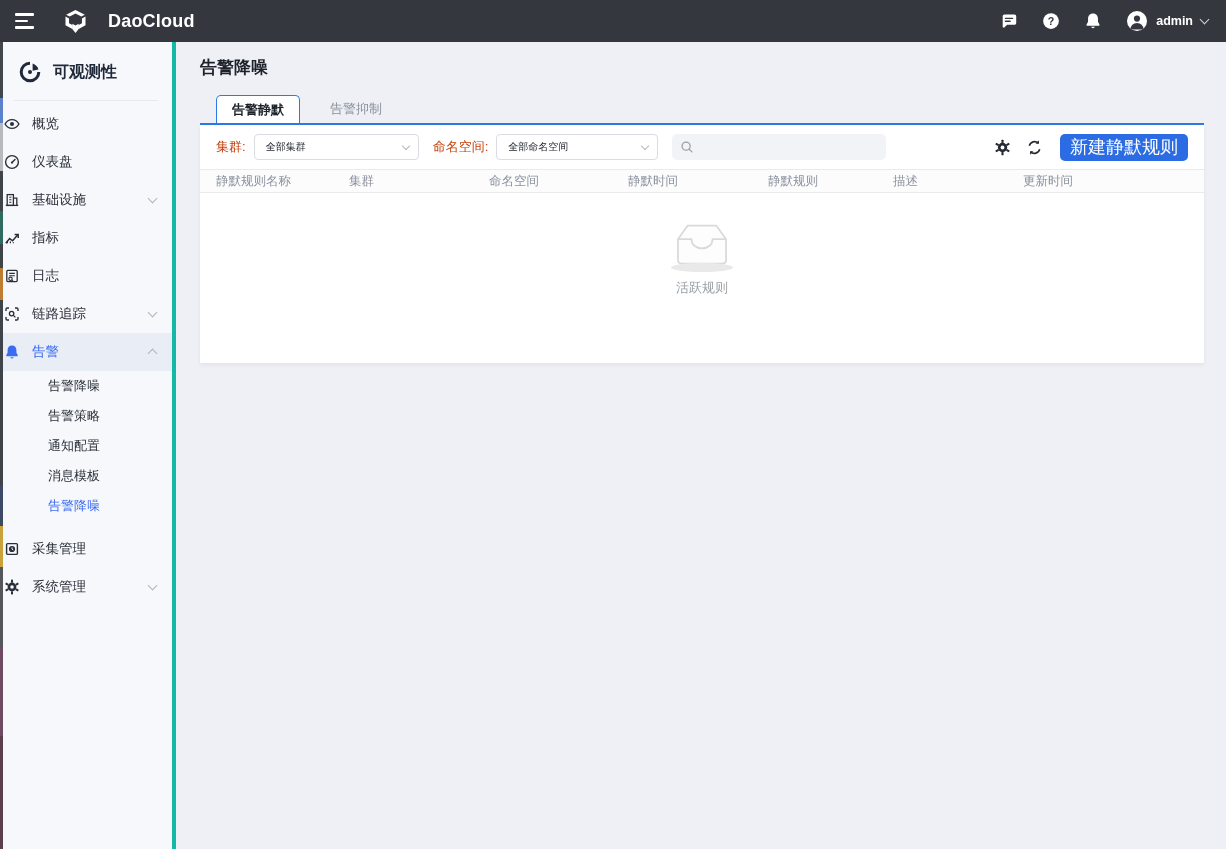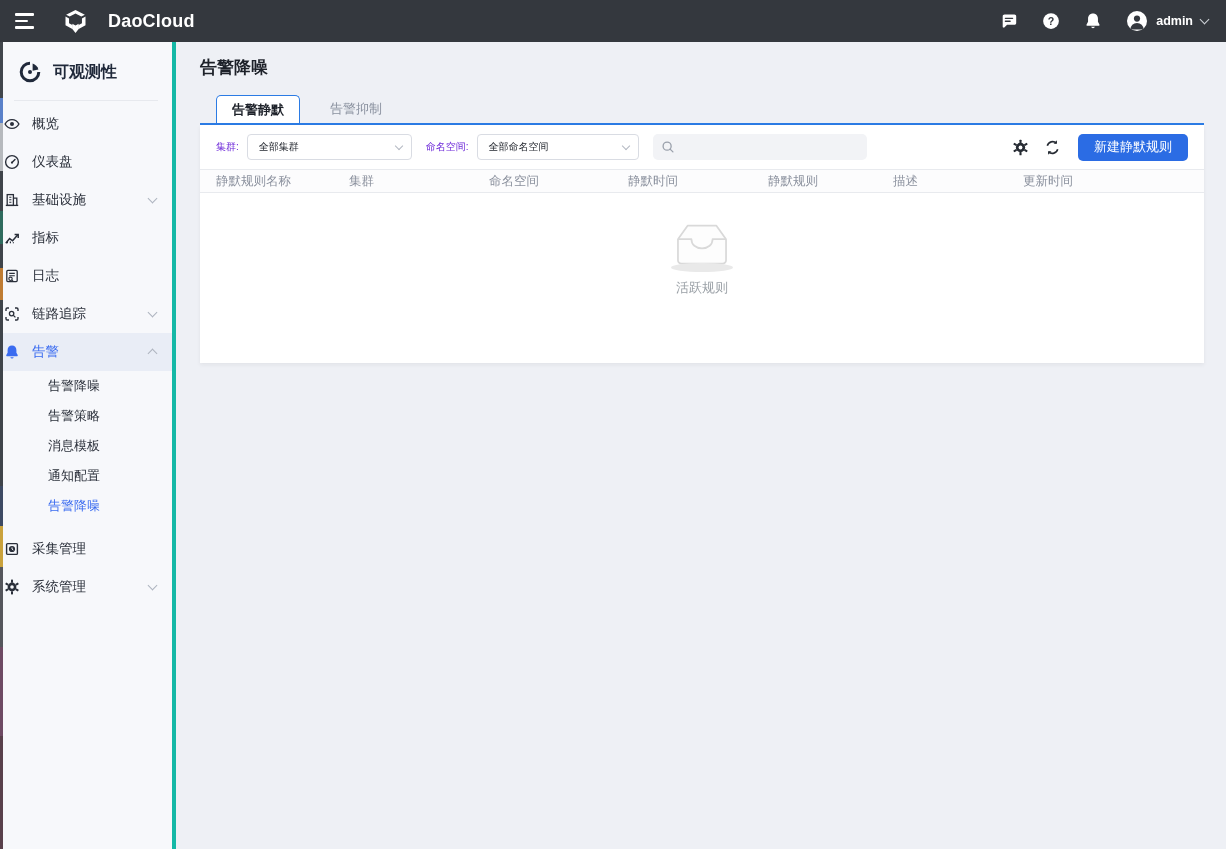--- a/index.html
+++ b/index.html
@@ -74,35 +74,35 @@
   .card { background:#fff; min-height:238px; box-shadow:0 2px 4px rgba(31,35,41,.06); }
   .subtabs { display:flex; align-items:center; height:35px; border-bottom:1px solid #e8eaee;
     padding-left:20px; }
   .subtab { position:relative; height:35px; display:flex; align-items:center; padding:0 16px;
     font-size:13px; color:#8a919f; cursor:pointer; }
   .subtab.active { color:#1d2129; font-weight:bold; }
   .subtab.active::after { content:""; position:absolute; left:4px; right:4px; bottom:0;
     height:3px; border-radius:2px; background:#2b7be4; }
 
   .filter-row { display:flex; align-items:center; height:44px; padding:0 16px; }
-  .flabel { font-size:10px; color:#6d28d9; margin-right:8px;text-align:right; }
+  .flabel { font-size:13px; color:#c2410c; margin-right:8px;text-align:right; }
   .select { display:flex; align-items:center; justify-content:space-between; width:165px;
     height:26px; border:1px solid #d9dce3; border-radius:4px; padding:0 9px 0 11px;
     font-size:10px; color:#1d2129; margin-right:14px; cursor:pointer; background:#fff; }
   .select .chev { border-color:#b3b8c2; width:6px; height:6px; }
   .search { display:flex; align-items:center; width:214px; height:26px; background:#f2f3f6;
     border-radius:5px; padding:0 8px; }
   .search svg { width:14px; height:14px; flex:none; }
   .search input { border:none; outline:none; background:transparent; flex:1; min-width:0;
     margin-left:6px; font-size:13px; font-family:"Liberation Sans", sans-serif; }
   .toolbar { margin-left:auto; display:flex; align-items:center; gap:15px; }
   .icon-btn { width:17px; height:17px; color:#262b33; cursor:pointer; }
   .icon-btn svg { width:17px; height:17px; display:block; }
-  .primary-btn { height:27px; padding:0 16px; background:#2b6ce4; color:#fff; border:none;
-    border-radius:5px; font-size:13px; cursor:pointer; margin-left:2px;
+  .primary-btn { height:27px; padding:0 10px; background:#2b6ce4; color:#fff; border:none;
+    border-radius:5px; font-size:18px; cursor:pointer; margin-left:2px;
     font-family:"Liberation Sans", sans-serif; }
 
   .thead { display:grid; grid-template-columns:133px 140px 139px 140px 125px 130px auto;
     height:24px; align-items:center; padding:0 16px; border-top:1px solid #e8eaee;
     border-bottom:1px solid #e8eaee; background:#fcfcfd; }
   .th { font-size:12.5px; color:#8b919e; }
 
   .empty { display:flex; flex-direction:column; align-items:center; padding-top:26px;
     padding-bottom:34px; }
   .empty svg { width:64px; height:50px; display:block; }
@@ -254,24 +254,24 @@
     <span class="nchev chev up"></span>
   </div>
 
   <div class="sub-item">
     <span>告警降噪</span>
   </div>
   <div class="sub-item">
     <span>告警策略</span>
   </div>
   <div class="sub-item">
+    <span>通知配置</span>
+  </div>
+  <div class="sub-item">
     <span>消息模板</span>
-  </div>
-  <div class="sub-item">
-    <span>通知配置</span>
   </div>
   <div class="sub-item active">
     <span>告警降噪</span>
   </div>
 
   <div class="nav-gap"></div>
 
   <div class="nav-item">
     <span class="nicon">
       <svg viewBox="0 0 16 16">

